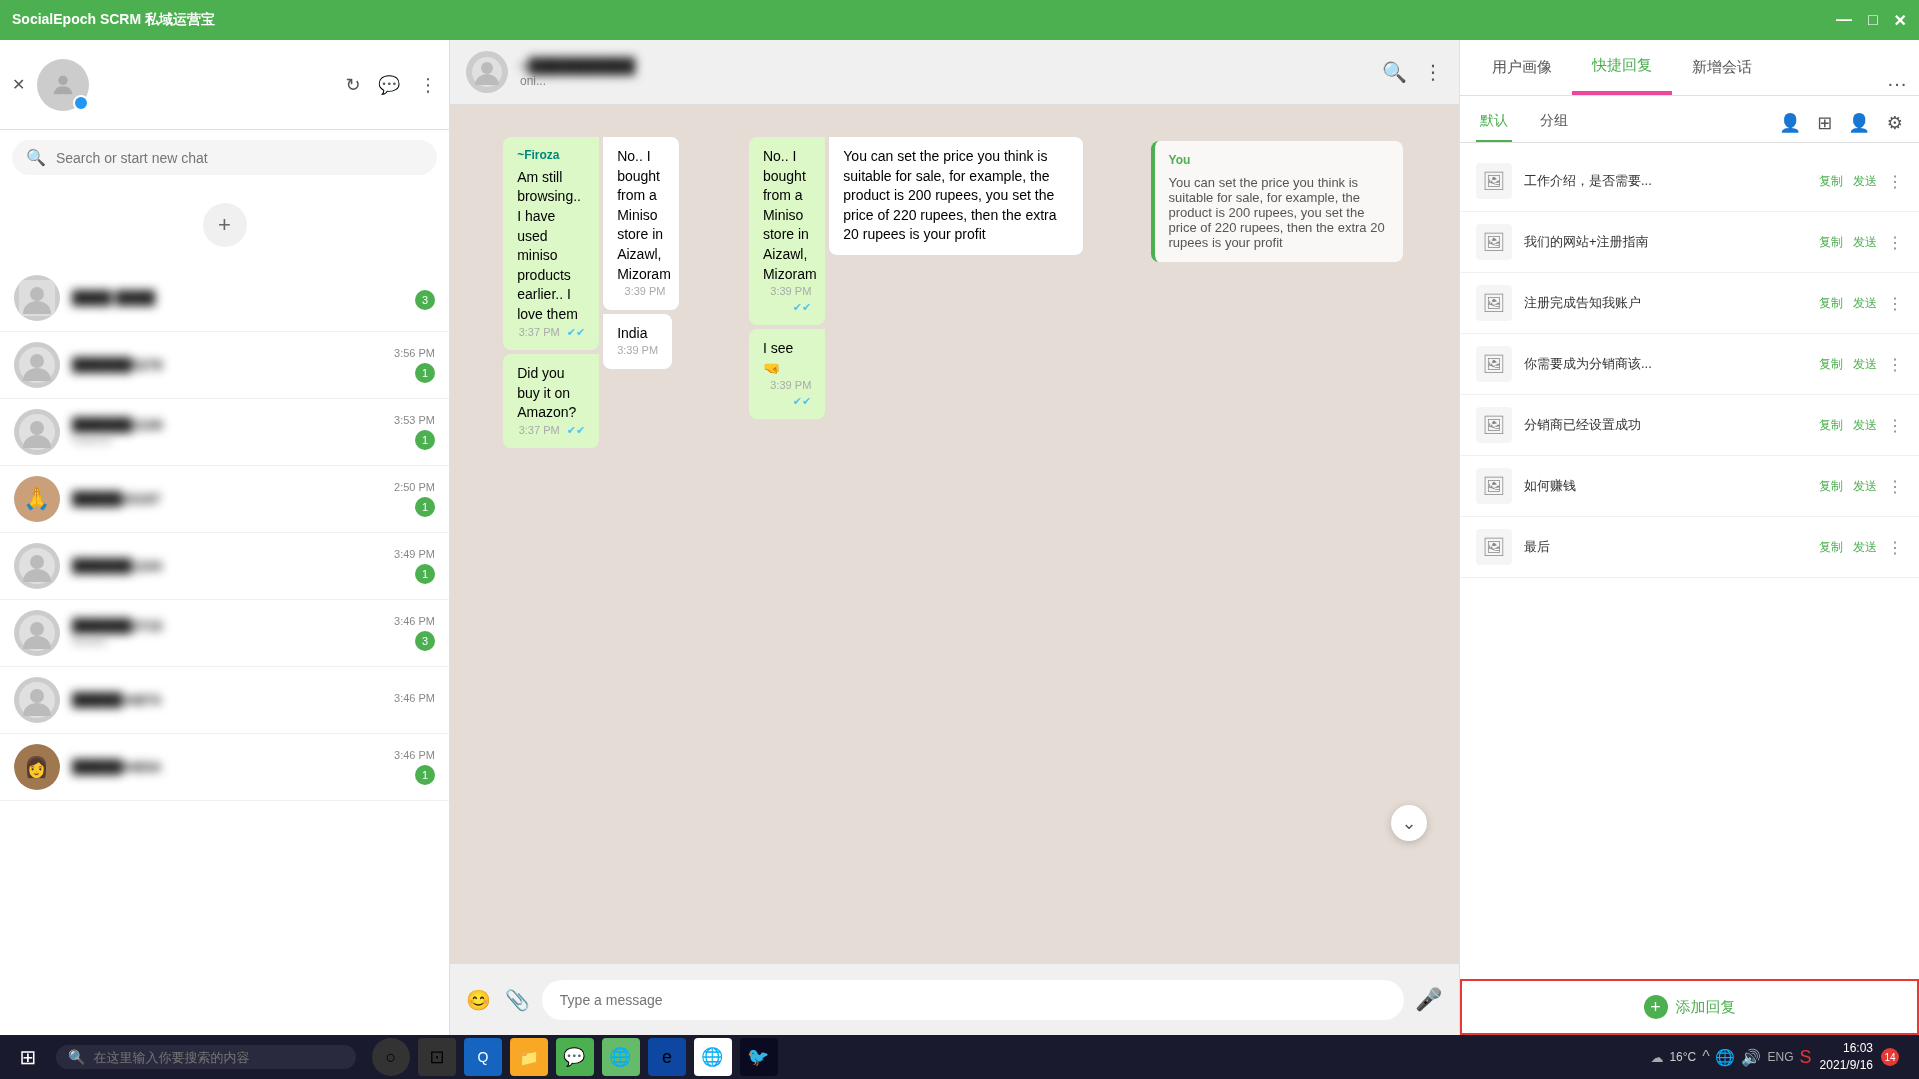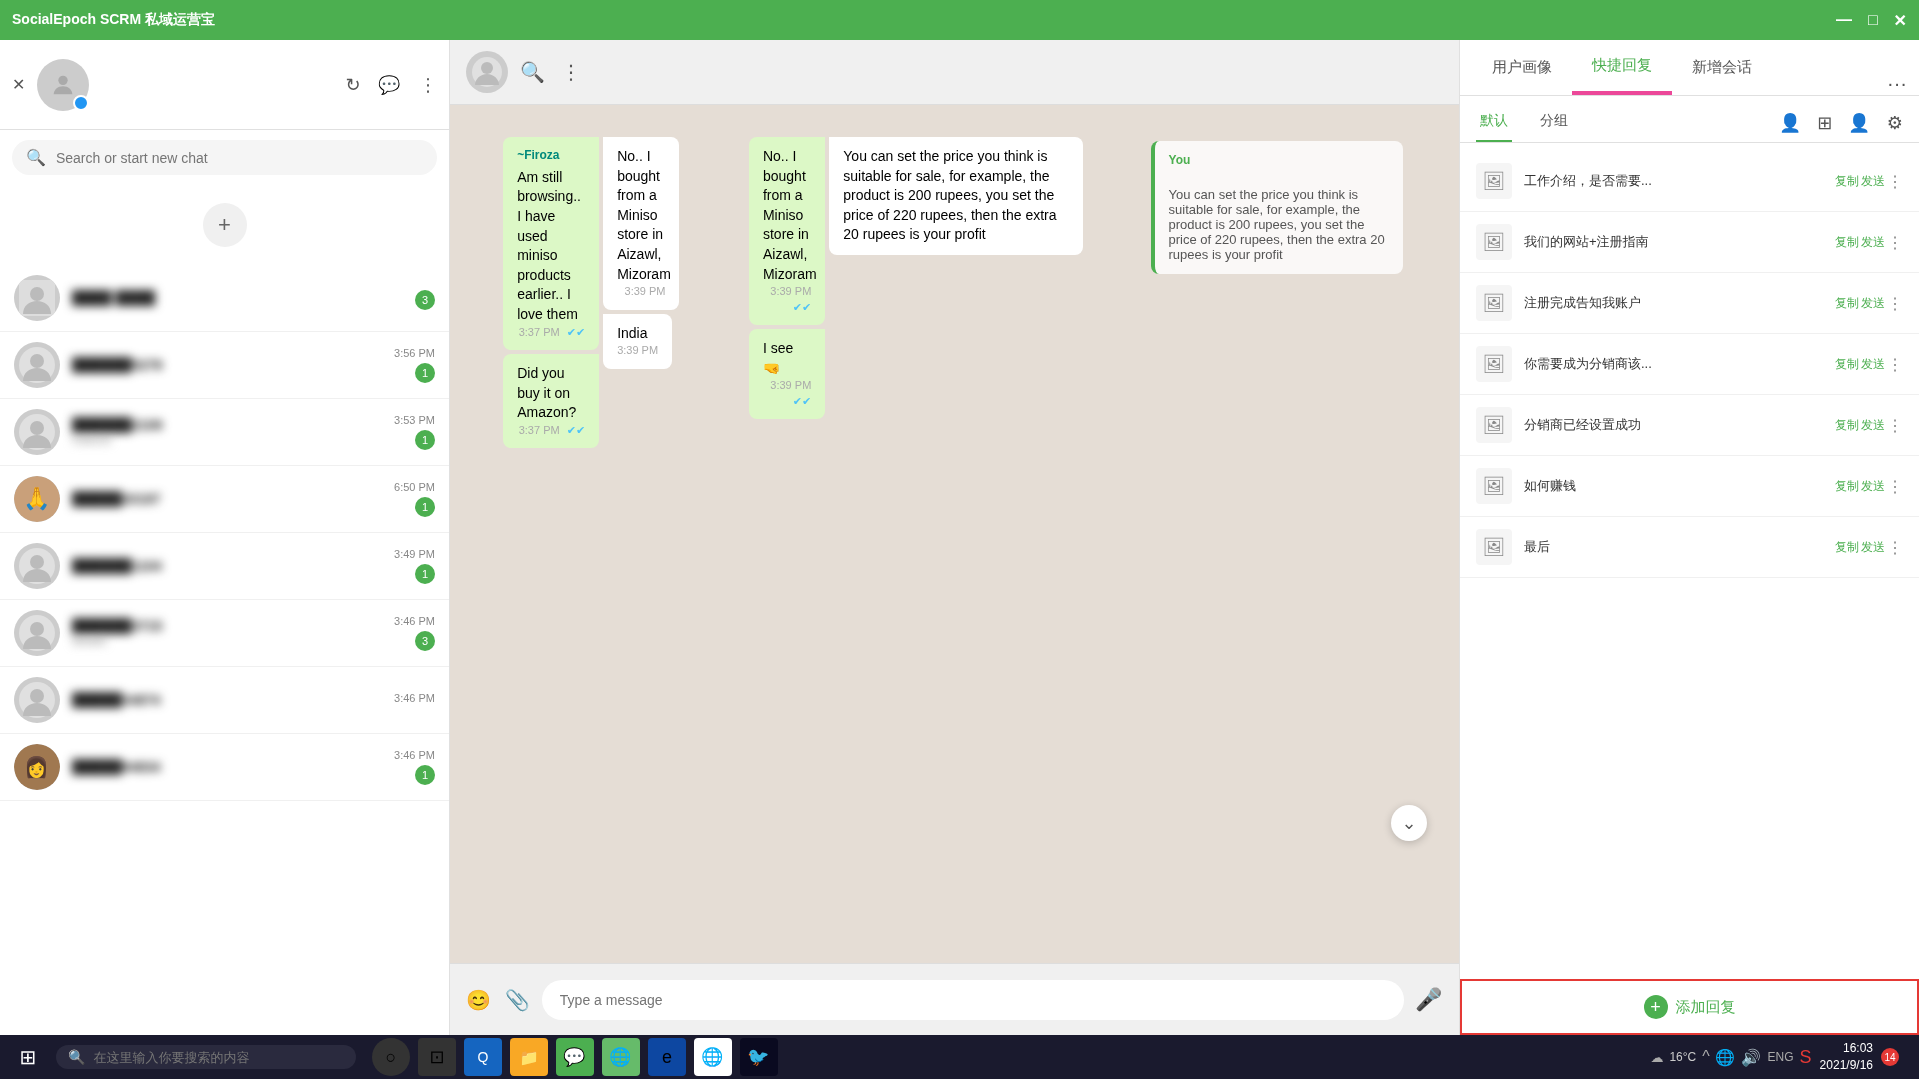--- a/index.html
+++ b/index.html
@@ -204,21 +204,21 @@
       cursor: pointer; font-size: 18px; color: #555;
     }
 
     .preview-bubble {
       background: rgba(255,255,255,0.8);
       border-radius: 8px;
       padding: 12px 14px;
       margin: 4px 0;
       border-left: 4px solid #4CAF50;
     }
-    .preview-sender { font-size: 12px; color: #4CAF50; font-weight: 600; margin-bottom: 20px; }
+    .preview-sender { font-size: 12px; color: #4CAF50; font-weight: 600; margin-bottom: 8px; }
     .preview-text { font-size: 13px; color: #555; }
 
     .chat-input-bar {
       height: 72px;
       background: #f0f0f0;
       display: flex;
       align-items: center;
       padding: 0 16px;
       gap: 12px;
       border-top: 1px solid #ddd;
@@ -287,21 +287,21 @@
     }
     .qr-icon {
       width: 36px; height: 36px;
       background: #f5f5f5;
       border-radius: 4px;
       display: flex; align-items: center; justify-content: center;
       font-size: 18px; color: #888;
       flex-shrink: 0;
     }
     .qr-text { flex: 1; font-size: 13px; color: #333; }
-    .qr-actions { display: flex; gap: 2px; align-items: center; font-size: 12px; color: #4CAF50; }
+    .qr-actions { display: flex; gap: 10px; align-items: center; font-size: 12px; color: #4CAF50; }
     .qr-more { font-size: 16px; color: #888; cursor: pointer; }
 
     .right-panel-footer {
       padding: 14px 16px;
       border-top: 2px solid #e53935;
       display: flex; align-items: center; justify-content: center;
       cursor: pointer;
     }
     .add-reply-btn {
       display: flex; align-items: center; gap: 8px;
@@ -475,21 +475,21 @@
       </div>
 
       <div class="contact-item">
         <div class="contact-avatar">
           <div style="width:46px;height:46px;border-radius:50%;background:#c9a07a;display:flex;align-items:center;justify-content:center;font-size:22px;">🙏</div>
         </div>
         <div class="contact-info">
           <div class="contact-name blurred">█████20197</div>
         </div>
         <div class="contact-meta">
-          <div class="contact-time">6:50 PM</div>
+          <div class="contact-time">2:50 PM</div>
           <div class="unread-badge">1</div>
         </div>
       </div>
 
       <div class="contact-item">
         <div class="contact-avatar">
           <svg width="36" height="36" viewBox="0 0 36 36">
               <circle cx="18" cy="18" r="18" fill="#e0e0e0"></circle>
               <circle cx="18" cy="14" r="7" fill="#bbb"></circle>
               <path d="M4 34c0-8 6.3-13 14-13s14 5 14 13" fill="#bbb"></path>
@@ -554,20 +554,24 @@
   </div>
 
   <div class="chat-area" style="position:relative;">
     <div class="chat-header">
       <div class="chat-header-avatar">
         <svg width="30" height="30" viewBox="0 0 30 30" fill="#aaa">
             <circle cx="15" cy="15" r="15" fill="#e0e0e0"></circle>
             <circle cx="15" cy="11" r="6" fill="#bbb"></circle>
             <path d="M3 28c0-6 5.4-11 12-11s12 5 12 11" fill="#bbb"></path>
           </svg>
+      </div>
+      <div class="chat-header-info">
+        <div class="chat-header-name blurred">+██████████</div>
+        <div class="chat-header-status">oni...</div>
       </div>
       <div class="chat-header-icons">
         <span>🔍</span>
         <span>⋮</span>
       </div>
     </div>
 
     <div class="messages-container">
 
       <div class="msg-wrapper outgoing">

